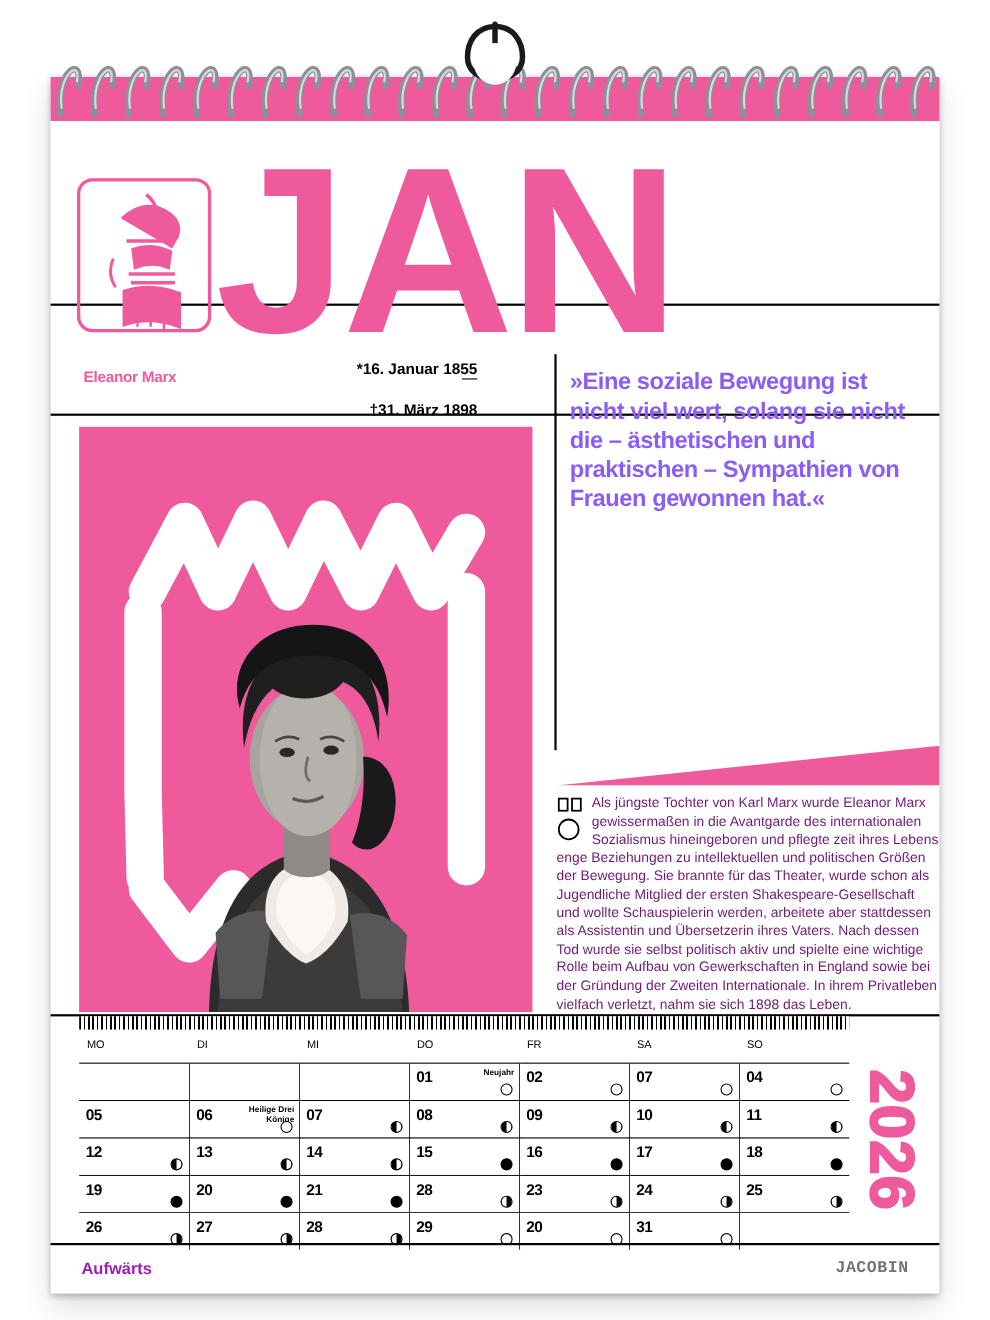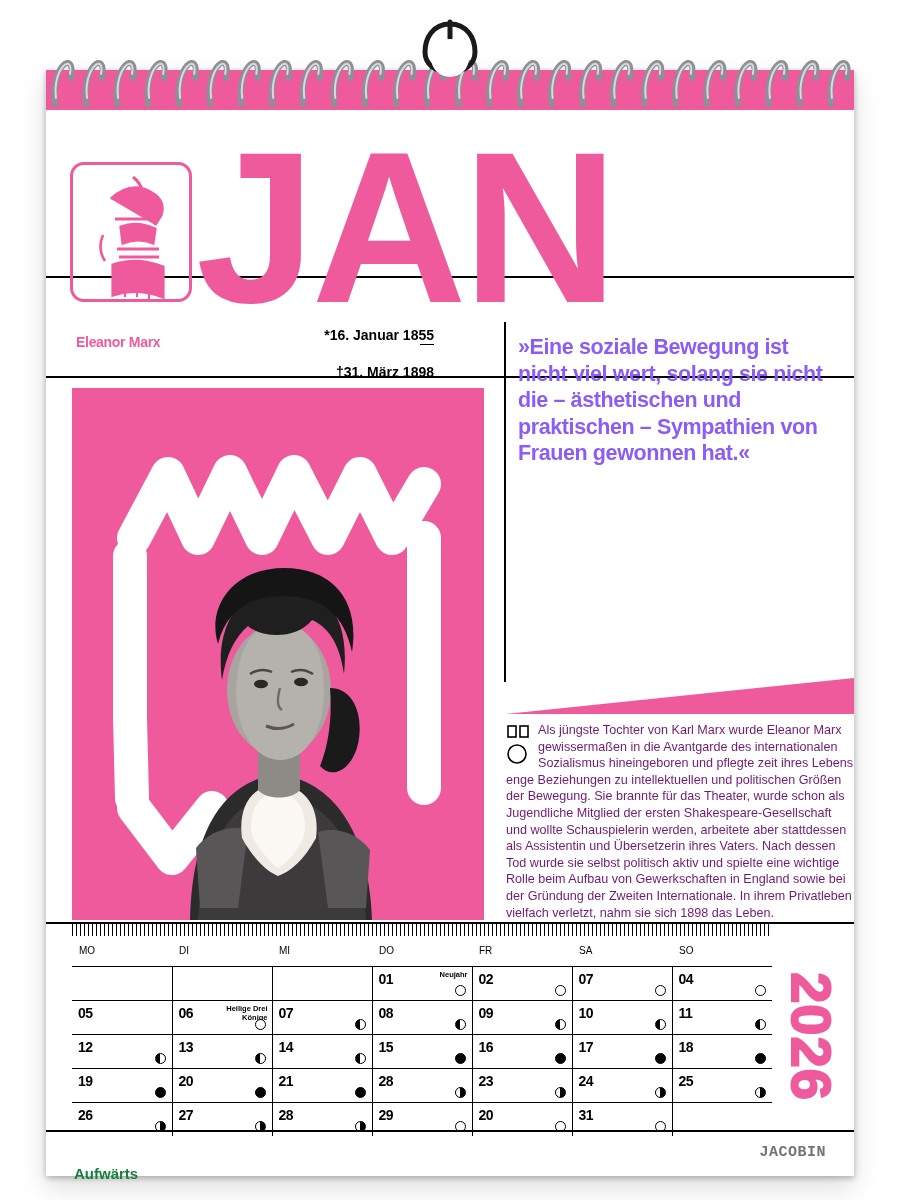--- a/index.html
+++ b/index.html
@@ -252,22 +252,21 @@
   .footer {
     position: absolute;
     left: 0; top: 1060px;
     width: 808px; height: 46px;
     border-top: 2px solid #000;
   }
   .footer .left {
     position: absolute;
     left: 28px; top: 13px;
     font-size: 15px; font-weight: 700;
-    color: #15803d;
-    margin-top: 20px;
+    color: #a21caf;
   }
   .footer .right {
     position: absolute;
     right: 28px; top: 12px;
     font-size: 15px; font-weight: 700;
     color: #737373;
     letter-spacing: 0.5px;
     font-family: "Liberation Mono", monospace;
   }
 </style>

